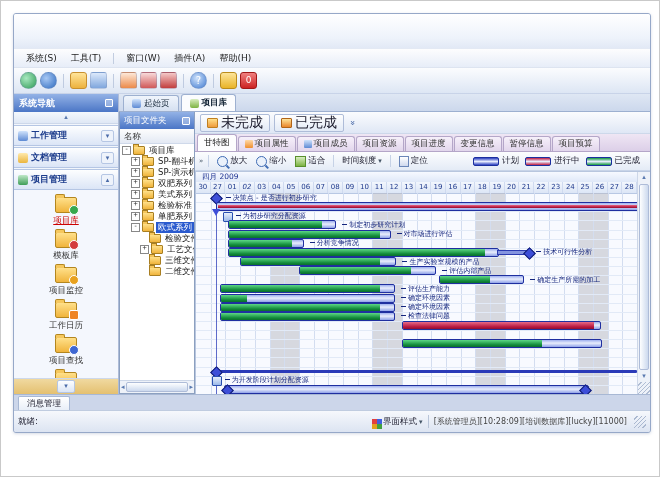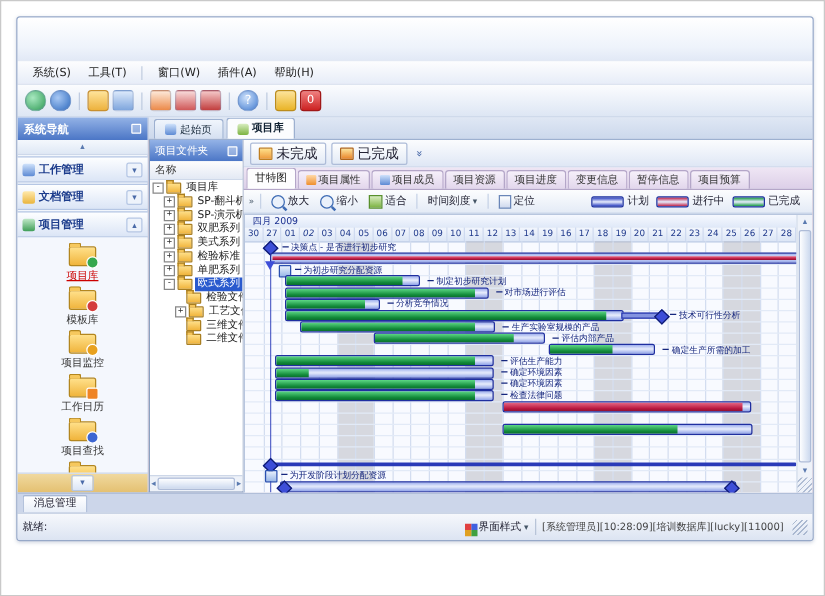--- a/index.html
+++ b/index.html
@@ -68,21 +68,21 @@
   .expsp{display:inline-block;width:9px;flex:none;}
   .tfold{display:inline-block;width:10px;height:7px;background:linear-gradient(180deg,#ffe08a,#f0b43c);border:1px solid #a97f22;border-radius:1px;position:relative;margin-right:2px;flex:none;}
   .tfold::before{content:"";position:absolute;left:-1px;top:-3px;width:4px;height:2px;background:#f5c55a;border:1px solid #a97f22;border-bottom:none;}
   .tlab{padding:0 2px;}
   .tlab.tsel{background:#2a5ace;color:#fff;}
   .tree-hscroll{height:12px;background:#eef2f9;border-top:1px solid #cdd7e8;display:flex;align-items:center;justify-content:space-between;font-size:7px;color:#5a7ab0;padding:0 1px;}
   .hthumb{flex:1;height:8px;margin:0 1px;background:linear-gradient(180deg,#fdfeff,#ccd9ee);border:1px solid #aebcd8;border-radius:2px;}
   
   .ganttpanel{flex:1;display:flex;flex-direction:column;min-width:0;background:#eef2fa;position:relative;}
   .filterbar{height:21px;display:flex;align-items:center;gap:4px;padding:0 5px;background:linear-gradient(180deg,#fbfcfe,#dfe7f5);border-bottom:1px solid #cdd8ea;}
-  .fbtn{height:16px;display:flex;align-items:center;gap:3px;padding:0 6px;font-size:11px;color:#223;background:linear-gradient(180deg,#fefefe,#e2eaf6);border:1px solid #aebcd8;border-radius:2px;}
+  .fbtn{height:16px;display:flex;align-items:center;gap:3px;padding:0 6px;font-size:14px;color:#223;background:linear-gradient(180deg,#fefefe,#e2eaf6);border:1px solid #aebcd8;border-radius:2px;}
   .fico{width:9px;height:8px;display:inline-block;border-radius:1px;}
   .fico0{background:linear-gradient(180deg,#ffe08a,#ee9b3c);border:1px solid #c07f20;}
   .fico1{background:linear-gradient(180deg,#fde49a,#e9852a);border:1px solid #b06418;}
   .fmore{font-size:9px;color:#4a6aa8;transform:rotate(90deg);display:inline-block;margin-left:2px;}
   .gantt-tabs{height:17px;display:flex;align-items:flex-end;padding-left:2px;gap:1px;background:linear-gradient(180deg,#efe6f4,#dccfe8);border-bottom:1px solid #b4a6c8;}
   .gtab{height:14px;display:flex;align-items:center;gap:2px;padding:0 6px;font-size:8.5px;color:#333;background:linear-gradient(180deg,#f6f0fa,#e2d6ec);border:1px solid #b4a6c8;border-bottom:none;border-radius:3px 3px 0 0;white-space:nowrap;}
   .gtab.gactive{background:#fdfdfe;height:16px;color:#111;}
   .gtico{width:8px;height:8px;border-radius:1px;display:inline-block;}
   .gtico1{background:linear-gradient(180deg,#ffd9a8,#ef8f2e);}
   .gtico2{background:linear-gradient(180deg,#cfe2fb,#5d8ad4);}

